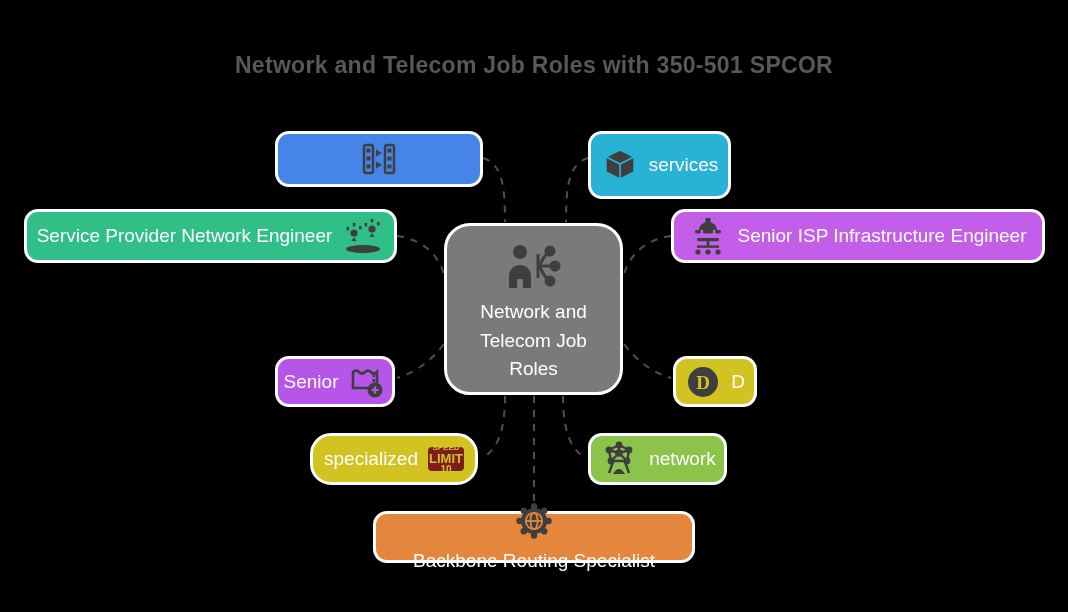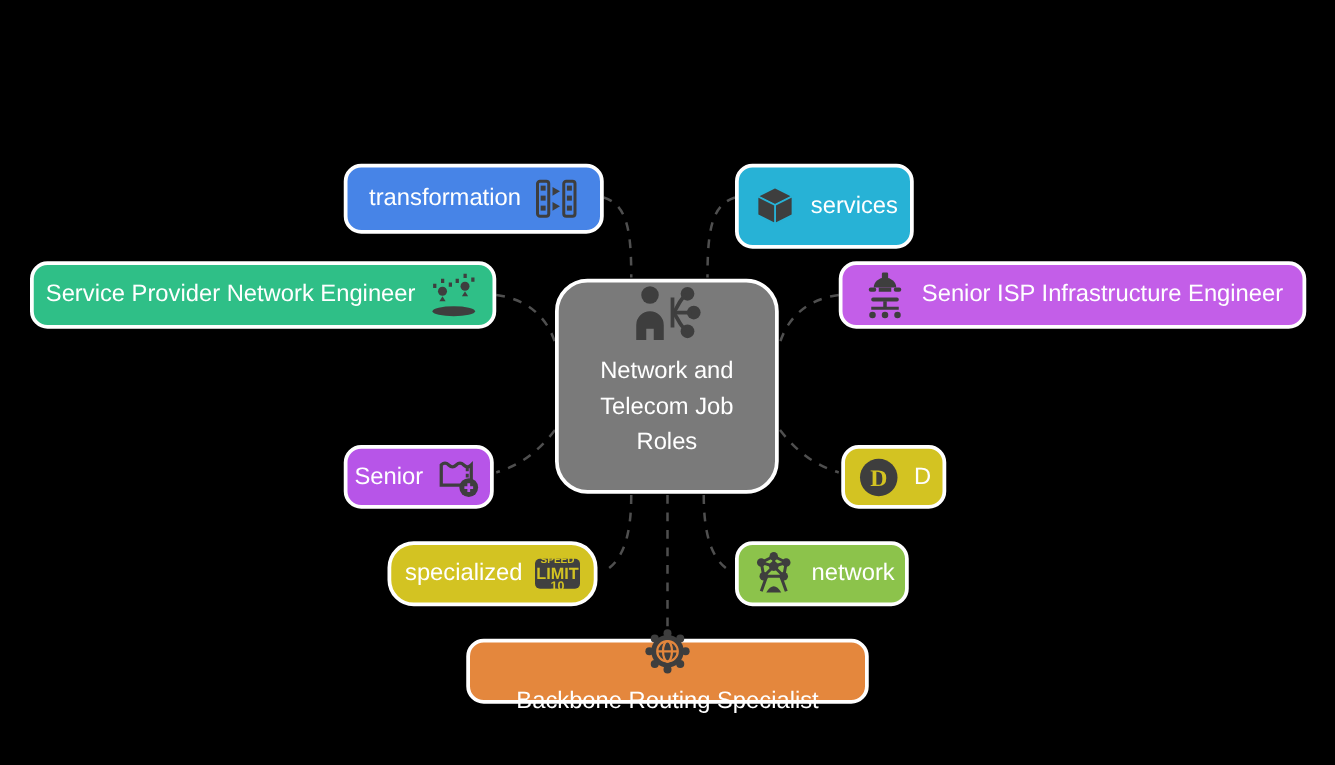--- a/index.html
+++ b/index.html
@@ -16,33 +16,35 @@
   .node{
     position:absolute;display:flex;align-items:center;justify-content:center;
     gap:10px;border:3px solid #fff;border-radius:14px;box-sizing:border-box;
     color:#fff;font-size:19px;white-space:nowrap;
   }
   .node .ic{display:flex;align-items:center;justify-content:center;flex:0 0 auto;}
   #center-node{
     position:absolute;left:444px;top:223px;width:179px;height:172px;
     border:3px solid #fff;border-radius:26px;box-sizing:border-box;
     display:flex;flex-direction:column;align-items:center;justify-content:flex-start;
+    padding-top:16px;
   }
   #center-label{
     width:140px;text-align:center;color:#fff;font-size:19px;line-height:1.5;
     white-space:normal;margin-top:2px;
   }
   .sign-text{display:flex;flex-direction:column;align-items:center;line-height:1;}
   .sign-text span{display:block;}
 </style>
 </head>
 <body>
 
 <div id="canvas">
 
+  <div id="title">Network and Telecom Job Roles with 350-501 SPCOR</div>
 
   <svg id="connectors" viewBox="0 0 1068 612">
     <path class="connector" d="M 483 158 C 502 164, 505 185, 505 222"></path>
     <path class="connector" d="M 588 158 C 569 164, 566 185, 566 222"></path>
     <path class="connector" d="M 397 236 C 420 239, 437 252, 444 274"></path>
     <path class="connector" d="M 671 236 C 648 239, 631 252, 624 274"></path>
     <path class="connector" d="M 444 344 C 430 362, 416 372, 397 378"></path>
     <path class="connector" d="M 624 344 C 638 362, 652 372, 671 378"></path>
     <path class="connector" d="M 505 396 C 505 432, 497 450, 482 458"></path>
     <path class="connector" d="M 534 396 L 534 510"></path>
@@ -64,21 +66,20 @@
           <path d="M35 24 H 50"></path>
           <path d="M35 24 C 38 24, 40 35, 46 38"></path>
           <path d="M35 12 V 36"></path>
         </g>
       </svg>
     </span>
     <div id="center-label">Network and Telecom Job Roles</div>
   </div>
 
   <div class="node" style="left: 275px; top: 131px; width: 208px; height: 56px; background: rgb(71, 132, 231);">
-    <span>transformation</span>
     <span class="ic">
       <svg width="36" height="34" viewBox="0 0 36 34">
         <g fill="none" stroke="#3e3e3e" stroke-width="2.4">
           <rect x="3" y="3" width="9" height="28" rx="2"></rect>
           <rect x="24" y="3" width="9" height="28" rx="2"></rect>
         </g>
         <g fill="#3e3e3e">
           <rect x="5.5" y="6.5" width="4" height="4"></rect>
             <rect x="5.5" y="14.5" width="4" height="4"></rect>
             <rect x="5.5" y="22.5" width="4" height="4"></rect>
@@ -171,21 +172,21 @@
         <circle cx="18" cy="18" r="15" fill="#3e3e3e"></circle>
         <text x="18" y="25" text-anchor="middle" font-family="Liberation Serif, serif" font-size="19" font-weight="bold" fill="#d3c322">D</text>
       </svg>
     </span>
     <span>D</span>
   </div>
 
   <div class="node" style="left: 310px; top: 433px; width: 168px; height: 52px; background: rgb(211, 195, 34); border-radius: 21px;">
     <span>specialized</span>
     <span class="ic">
-      <span style="width:36px;height:24px;background:#404040;border-radius:4px;
+      <span style="width:36px;height:24px;background:#7f1d1d;border-radius:4px;
                    display:flex;align-items:center;justify-content:center;">
         <span class="sign-text" style="color:#d3c322;font-weight:bold;">
           <span style="font-size:8px;">SPEED</span>
           <span style="font-size:13px;">LIMIT</span>
           <span style="font-size:10px;">10</span>
         </span>
       </span>
     </span>
   </div>
 

